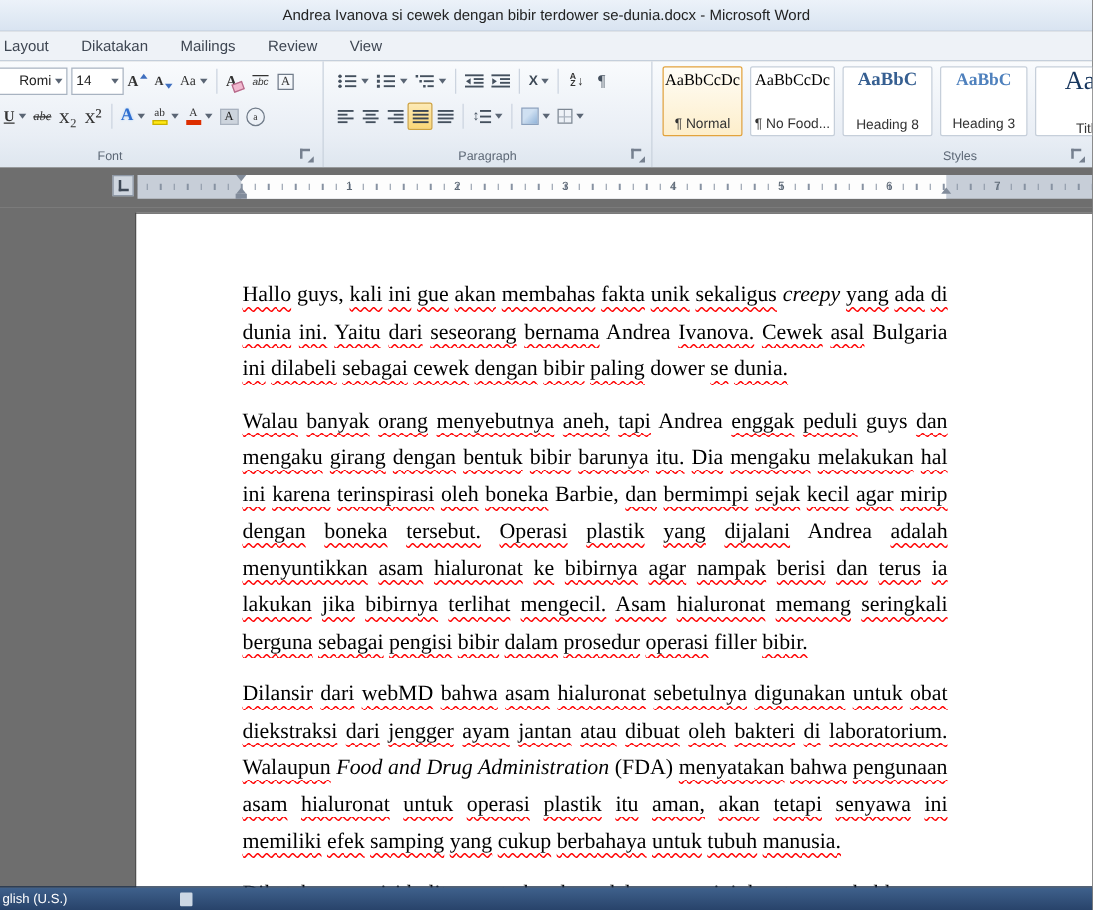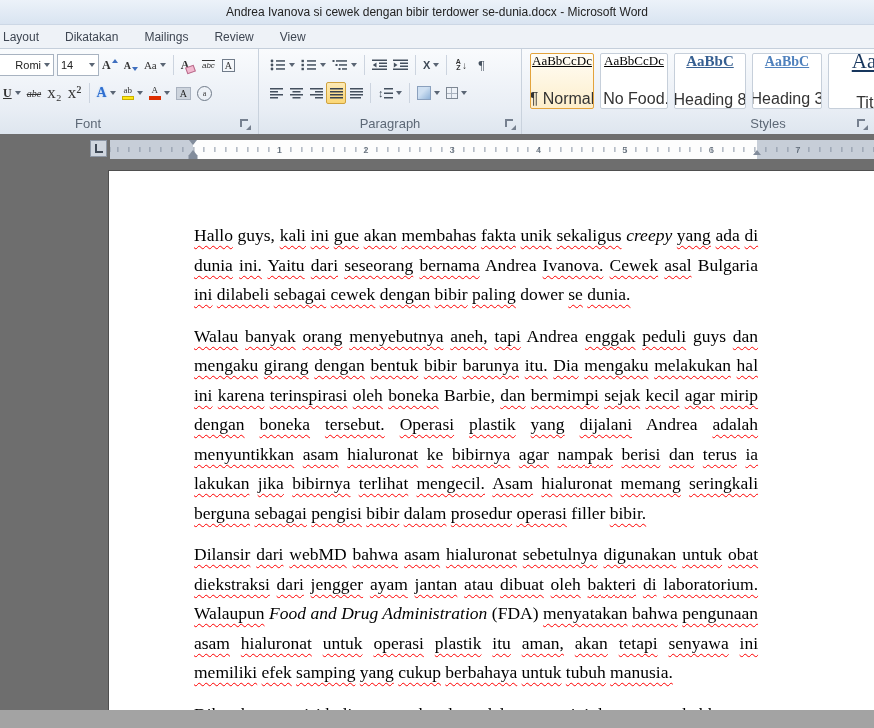--- a/index.html
+++ b/index.html
@@ -23,21 +23,21 @@
   .grp{position:absolute;top:0;bottom:0;}
   .grp-font{left:0;width:258px;border-right:1px solid #c9d2dd;}
   .grp-par{left:259px;width:262px;border-right:1px solid #c9d2dd;}
   .grp-styles{left:522px;right:0;}
   .rrow{position:absolute;left:0;right:0;display:flex;align-items:center;height:26px;}
   .row1{top:3px;}.row2{top:31px;}
   .rb{display:flex;align-items:center;justify-content:center;height:22px;min-width:20px;
     border:1px solid transparent;background:none;padding:0 2px;color:#3e4a57;font-family:inherit;}
   .rb.sel{background:linear-gradient(#fdeab6,#fbd776);border-color:#cfa23e;border-radius:2px;}
   .vsep{width:1px;height:20px;background:#ccd4df;margin:0 4px;flex:none;}
-  .glabel{position:absolute;bottom:3px;font-size:13px;color:#5d6876;transform:translateX(-50%);white-space:nowrap;}
+  .glabel{position:absolute;bottom:3px;font-size:10px;color:#5d6876;transform:translateX(-50%);white-space:nowrap;}
   .launcher{position:absolute;bottom:4px;width:11px;height:11px;}
   .launcher::before{content:"";position:absolute;left:0;top:0;width:6px;height:6px;
     border-left:2px solid #76808f;border-top:2px solid #76808f;}
   .launcher::after{content:"";position:absolute;right:0;bottom:0;width:0;height:0;
     border-left:5px solid transparent;border-bottom:5px solid #76808f;}
 
   .combo{display:flex;align-items:center;height:20px;background:#fff;border:1px solid #a8b3c1;
     font-size:11px;color:#222;padding:0 3px;flex:none;}
   .combo-font{margin-left:-38px;width:84px;justify-content:flex-end;}
   .combo-size{margin-left:3px;width:34px;justify-content:space-between;}
@@ -79,25 +79,25 @@
   .ic-grid{width:12px;height:12px;border:1px solid #7d8793;box-sizing:border-box;
     background:linear-gradient(#aab3bf 0 0) center/100% 1px no-repeat,
                linear-gradient(#aab3bf 0 0) center/1px 100% no-repeat;}
   .alico{display:block;}
 
   
   .cards{display:flex;gap:6px;padding-left:8px;position:absolute;top:4px;left:0;right:0;}
   .card{flex:none;height:54px;background:#fff;border:1px solid #c6cfda;border-radius:2px;
     display:flex;flex-direction:column;align-items:center;justify-content:center;overflow:hidden;}
   .card.sel{border:1px solid #e3a33c;background:linear-gradient(#fffdf6,#fdeecb);}
-  .pv{font-family:"Liberation Serif",serif;color:#000;font-size:13px;line-height:1.1;white-space:nowrap;text-decoration:underline;}
+  .pv{font-family:"Liberation Serif",serif;color:#000;font-size:13px;line-height:1.1;white-space:nowrap;}
   .pv-h1{color:#365f91;font-weight:bold;font-size:15px;}
   .pv-h2{color:#4f81bd;font-weight:bold;font-size:14px;}
   .pv-title{color:#17365d;font-size:21px;}
-  .sname{font-size:16px;color:#333;margin-top:21px;white-space:nowrap;}
+  .sname{font-size:11px;color:#333;margin-top:21px;white-space:nowrap;}
 
   
   .rulerrow{position:absolute;top:134px;left:0;right:0;height:32px;background:#6e6e6e;}
   .tabsel{position:absolute;left:90px;top:6px;width:17px;height:17px;background:#cfd6df;
     border:1px solid #8d97a5;box-sizing:border-box;}
   .tabsel::before{content:"";position:absolute;left:4px;top:3px;width:6px;height:7px;
     border-left:2px solid #3f4956;border-bottom:2px solid #3f4956;}
   .ruler{position:absolute;left:110px;right:0;top:6px;height:19px;background:#c7ced8;}
   .ruler-white{position:absolute;left:83px;width:564px;top:0;bottom:0;background:#fdfdfd;}
   .ticks{position:absolute;left:0;right:0;top:7px;height:5px;
@@ -440,14 +440,18 @@
     <div class="page">
       <div class="doctext" id="doctext">
           <p class="para"><span class="sp">Hallo</span><span> guys, </span><span class="sp">kali</span> <span class="sp">ini</span> <span class="sp">gue</span> <span class="sp">akan</span> <span class="sp">membahas</span> <span class="sp">fakta</span> <span class="sp">unik</span> <span class="sp">sekaligus</span><span> </span><span class="it">creepy</span><span> </span><span class="sp">yang</span> <span class="sp">ada</span> <span class="sp">di</span> <span class="sp">dunia</span> <span class="sp">ini.</span> <span class="sp">Yaitu</span> <span class="sp">dari</span> <span class="sp">seseorang</span> <span class="sp">bernama</span><span> Andrea </span><span class="sp">Ivanova.</span><span> </span><span class="sp">Cewek</span> <span class="sp">asal</span><span> Bulgaria </span><span class="sp">ini</span> <span class="sp">dilabeli</span> <span class="sp">sebagai</span> <span class="sp">cewek</span> <span class="sp">dengan</span> <span class="sp">bibir</span> <span class="sp">paling</span><span> dower </span><span class="sp">se</span> <span class="sp">dunia.</span></p>
           <p class="para"><span class="sp">Walau</span> <span class="sp">banyak</span> <span class="sp">orang</span> <span class="sp">menyebutnya</span> <span class="sp">aneh,</span> <span class="sp">tapi</span><span> Andrea </span><span class="sp">enggak</span> <span class="sp">peduli</span><span> guys </span><span class="sp">dan</span> <span class="sp">mengaku</span> <span class="sp">girang</span> <span class="sp">dengan</span> <span class="sp">bentuk</span> <span class="sp">bibir</span> <span class="sp">barunya</span> <span class="sp">itu.</span> <span class="sp">Dia</span> <span class="sp">mengaku</span> <span class="sp">melakukan</span> <span class="sp">hal</span> <span class="sp">ini</span> <span class="sp">karena</span> <span class="sp">terinspirasi</span> <span class="sp">oleh</span> <span class="sp">boneka</span><span> Barbie, </span><span class="sp">dan</span> <span class="sp">bermimpi</span> <span class="sp">sejak</span> <span class="sp">kecil</span> <span class="sp">agar</span> <span class="sp">mirip</span> <span class="sp">dengan</span> <span class="sp">boneka</span> <span class="sp">tersebut.</span> <span class="sp">Operasi</span> <span class="sp">plastik</span> <span class="sp">yang</span> <span class="sp">dijalani</span><span> Andrea </span><span class="sp">adalah</span> <span class="sp">menyuntikkan</span> <span class="sp">asam</span> <span class="sp">hialuronat</span> <span class="sp">ke</span> <span class="sp">bibirnya</span> <span class="sp">agar</span> <span class="sp">nampak</span> <span class="sp">berisi</span> <span class="sp">dan</span> <span class="sp">terus</span> <span class="sp">ia</span> <span class="sp">lakukan</span> <span class="sp">jika</span> <span class="sp">bibirnya</span> <span class="sp">terlihat</span> <span class="sp">mengecil.</span> <span class="sp">Asam</span> <span class="sp">hialuronat</span> <span class="sp">memang</span> <span class="sp">seringkali</span> <span class="sp">berguna</span> <span class="sp">sebagai</span> <span class="sp">pengisi</span> <span class="sp">bibir</span> <span class="sp">dalam</span> <span class="sp">prosedur</span> <span class="sp">operasi</span><span> filler </span><span class="sp">bibir.</span></p>
           <p class="para"><span class="sp">Dilansir</span> <span class="sp">dari</span> <span class="sp">webMD</span> <span class="sp">bahwa</span> <span class="sp">asam</span> <span class="sp">hialuronat</span> <span class="sp">sebetulnya</span> <span class="sp">digunakan</span> <span class="sp">untuk</span> <span class="sp">obat</span> <span class="sp">diekstraksi</span> <span class="sp">dari</span> <span class="sp">jengger</span> <span class="sp">ayam</span> <span class="sp">jantan</span> <span class="sp">atau</span> <span class="sp">dibuat</span> <span class="sp">oleh</span> <span class="sp">bakteri</span> <span class="sp">di</span> <span class="sp">laboratorium.</span> <span class="sp">Walaupun</span><span> </span><span class="it">Food and Drug Administration</span><span> (FDA) </span><span class="sp">menyatakan</span> <span class="sp">bahwa</span> <span class="sp">pengunaan</span> <span class="sp">asam</span> <span class="sp">hialuronat</span> <span class="sp">untuk</span> <span class="sp">operasi</span> <span class="sp">plastik</span> <span class="sp">itu</span> <span class="sp">aman,</span> <span class="sp">akan</span> <span class="sp">tetapi</span> <span class="sp">senyawa</span> <span class="sp">ini</span> <span class="sp">memiliki</span> <span class="sp">efek</span> <span class="sp">samping</span> <span class="sp">yang</span> <span class="sp">cukup</span> <span class="sp">berbahaya</span> <span class="sp">untuk</span> <span class="sp">tubuh</span> <span class="sp">manusia.</span></p>
           <p class="para"><span class="sp">Dikatakan</span> <span class="sp">pengisi</span> <span class="sp">kulit</span> <span class="sp">yang</span> <span class="sp">terkandung</span> <span class="sp">dalam</span> <span class="sp">asam</span> <span class="sp">ini</span> <span class="sp">dapat</span> <span class="sp">menyebabkan</span></p>
         </div>
     </div>
   </div>
 
+  <div class="statusbar">
+    <span class="lang">glish (U.S.)</span>
+    <span class="sicon"></span>
+  </div>
 
 </div>
 
 </body></html>

